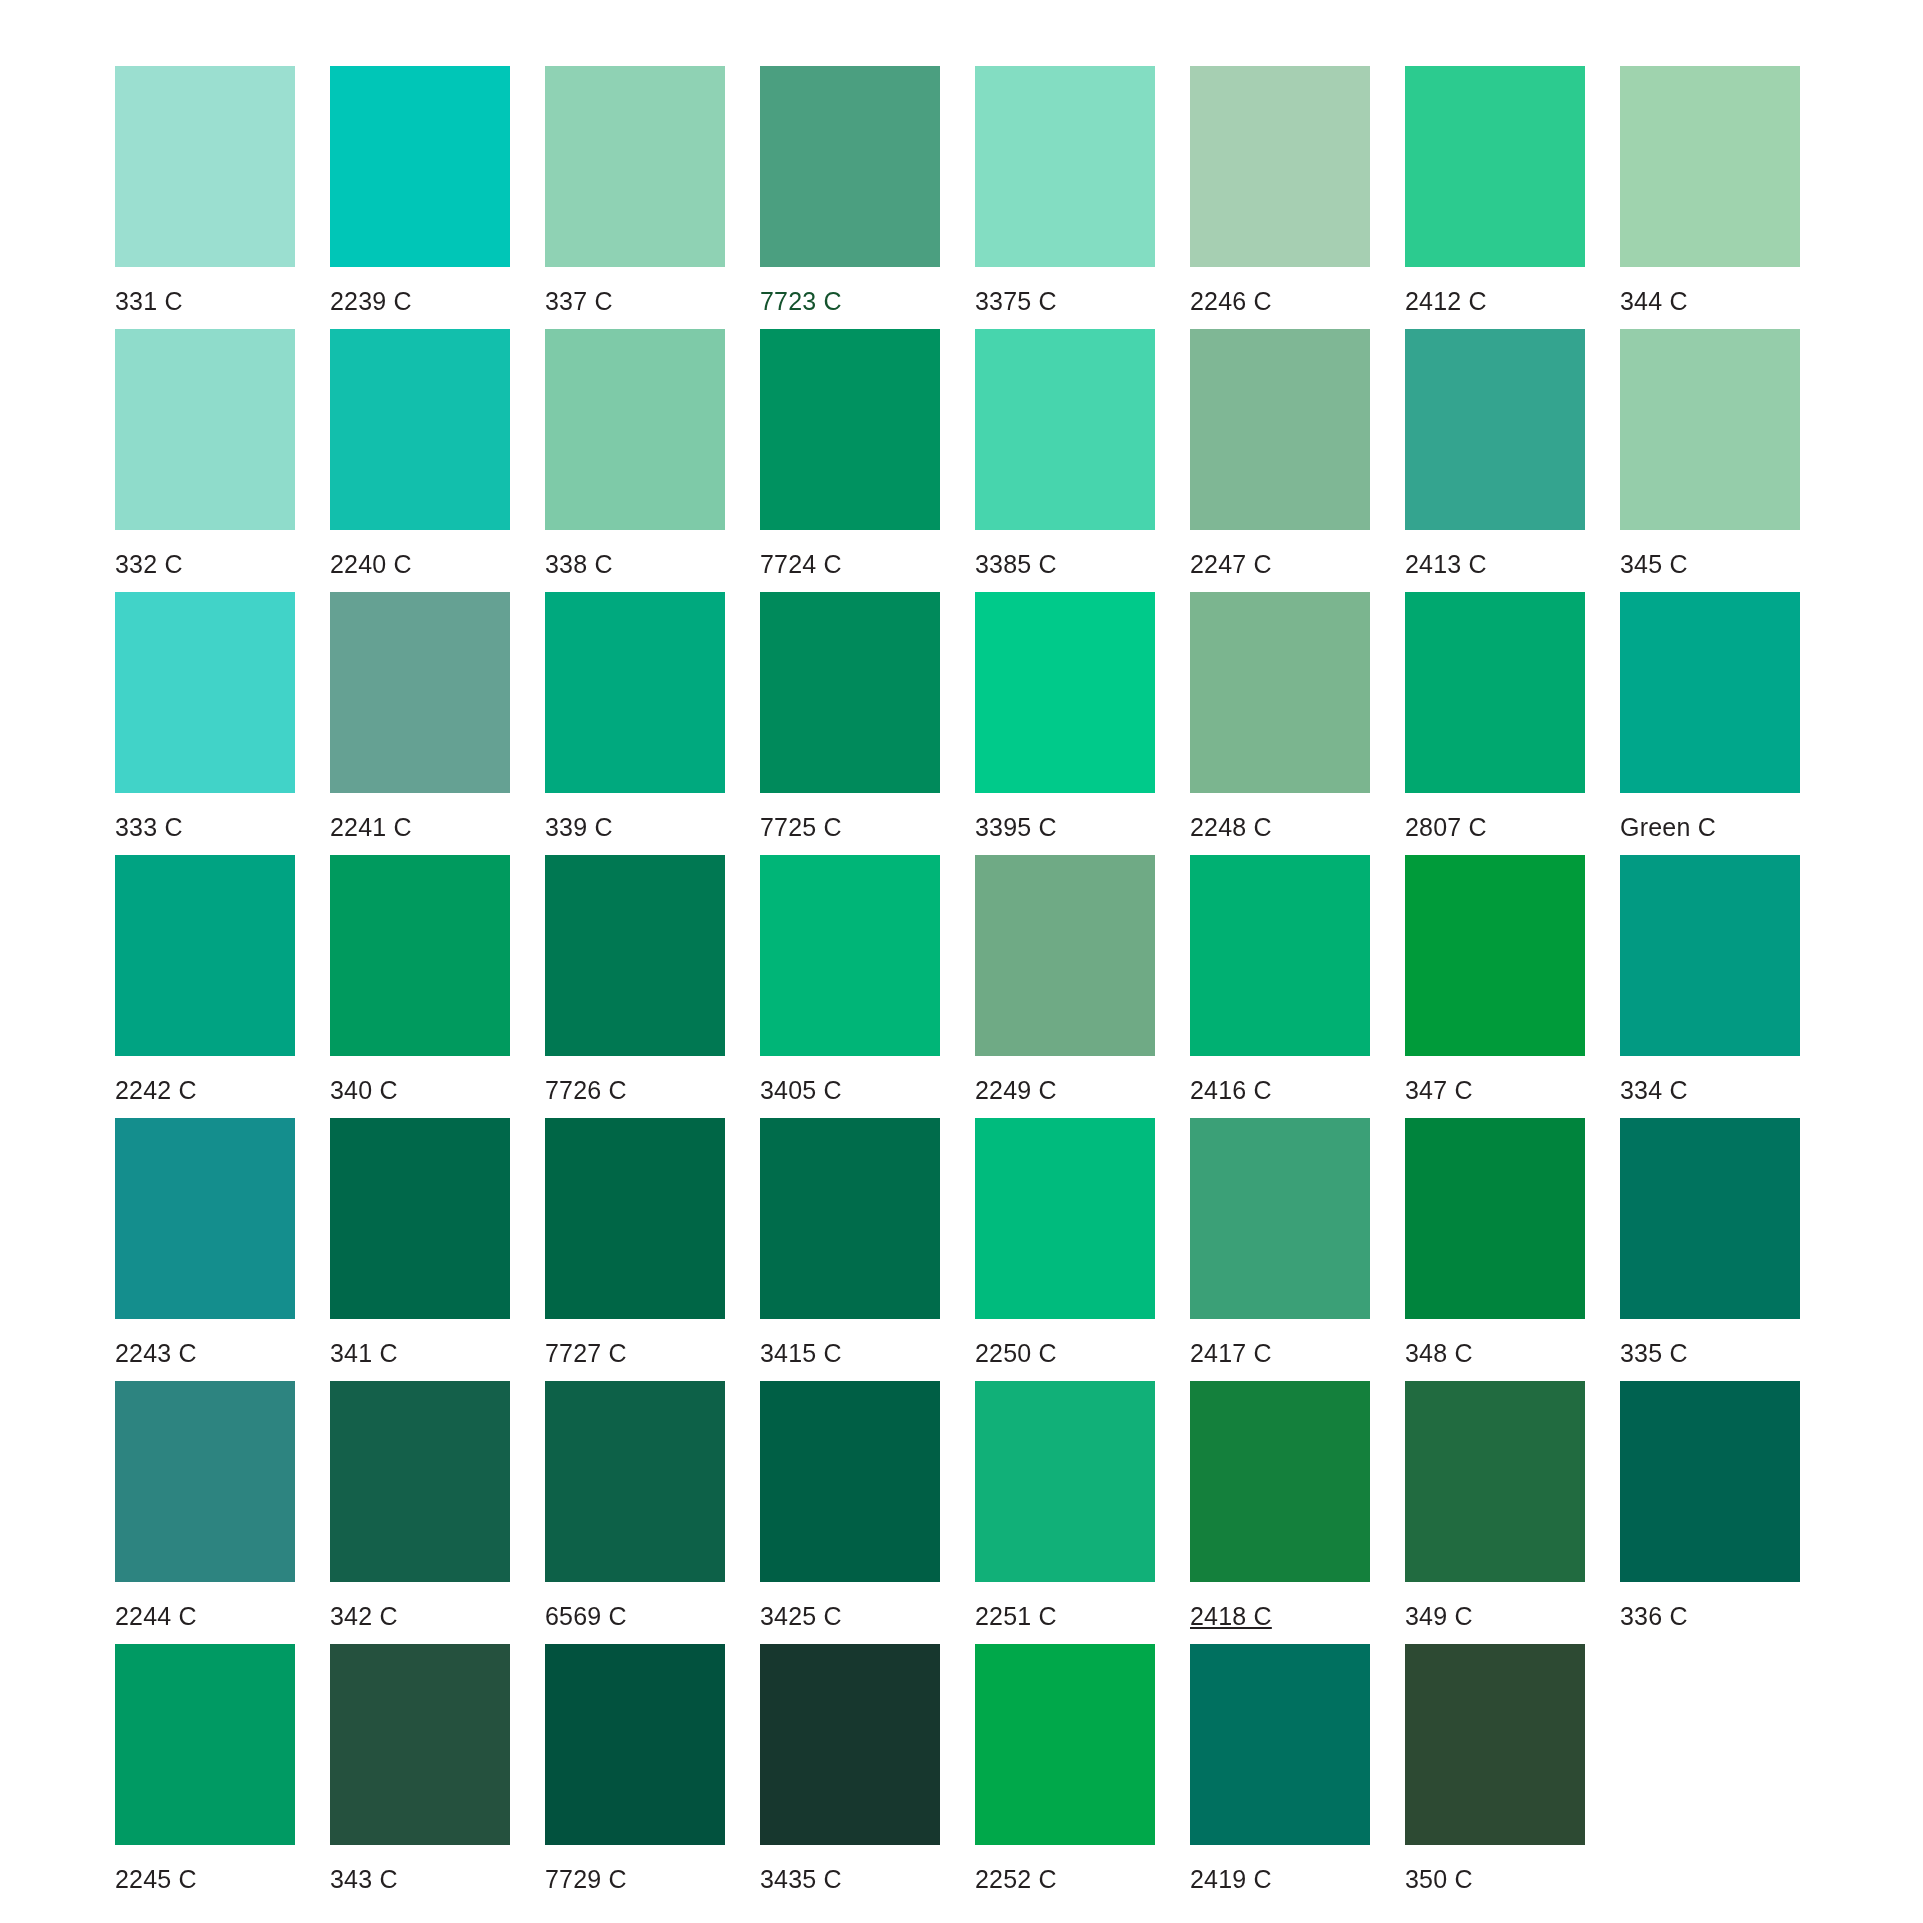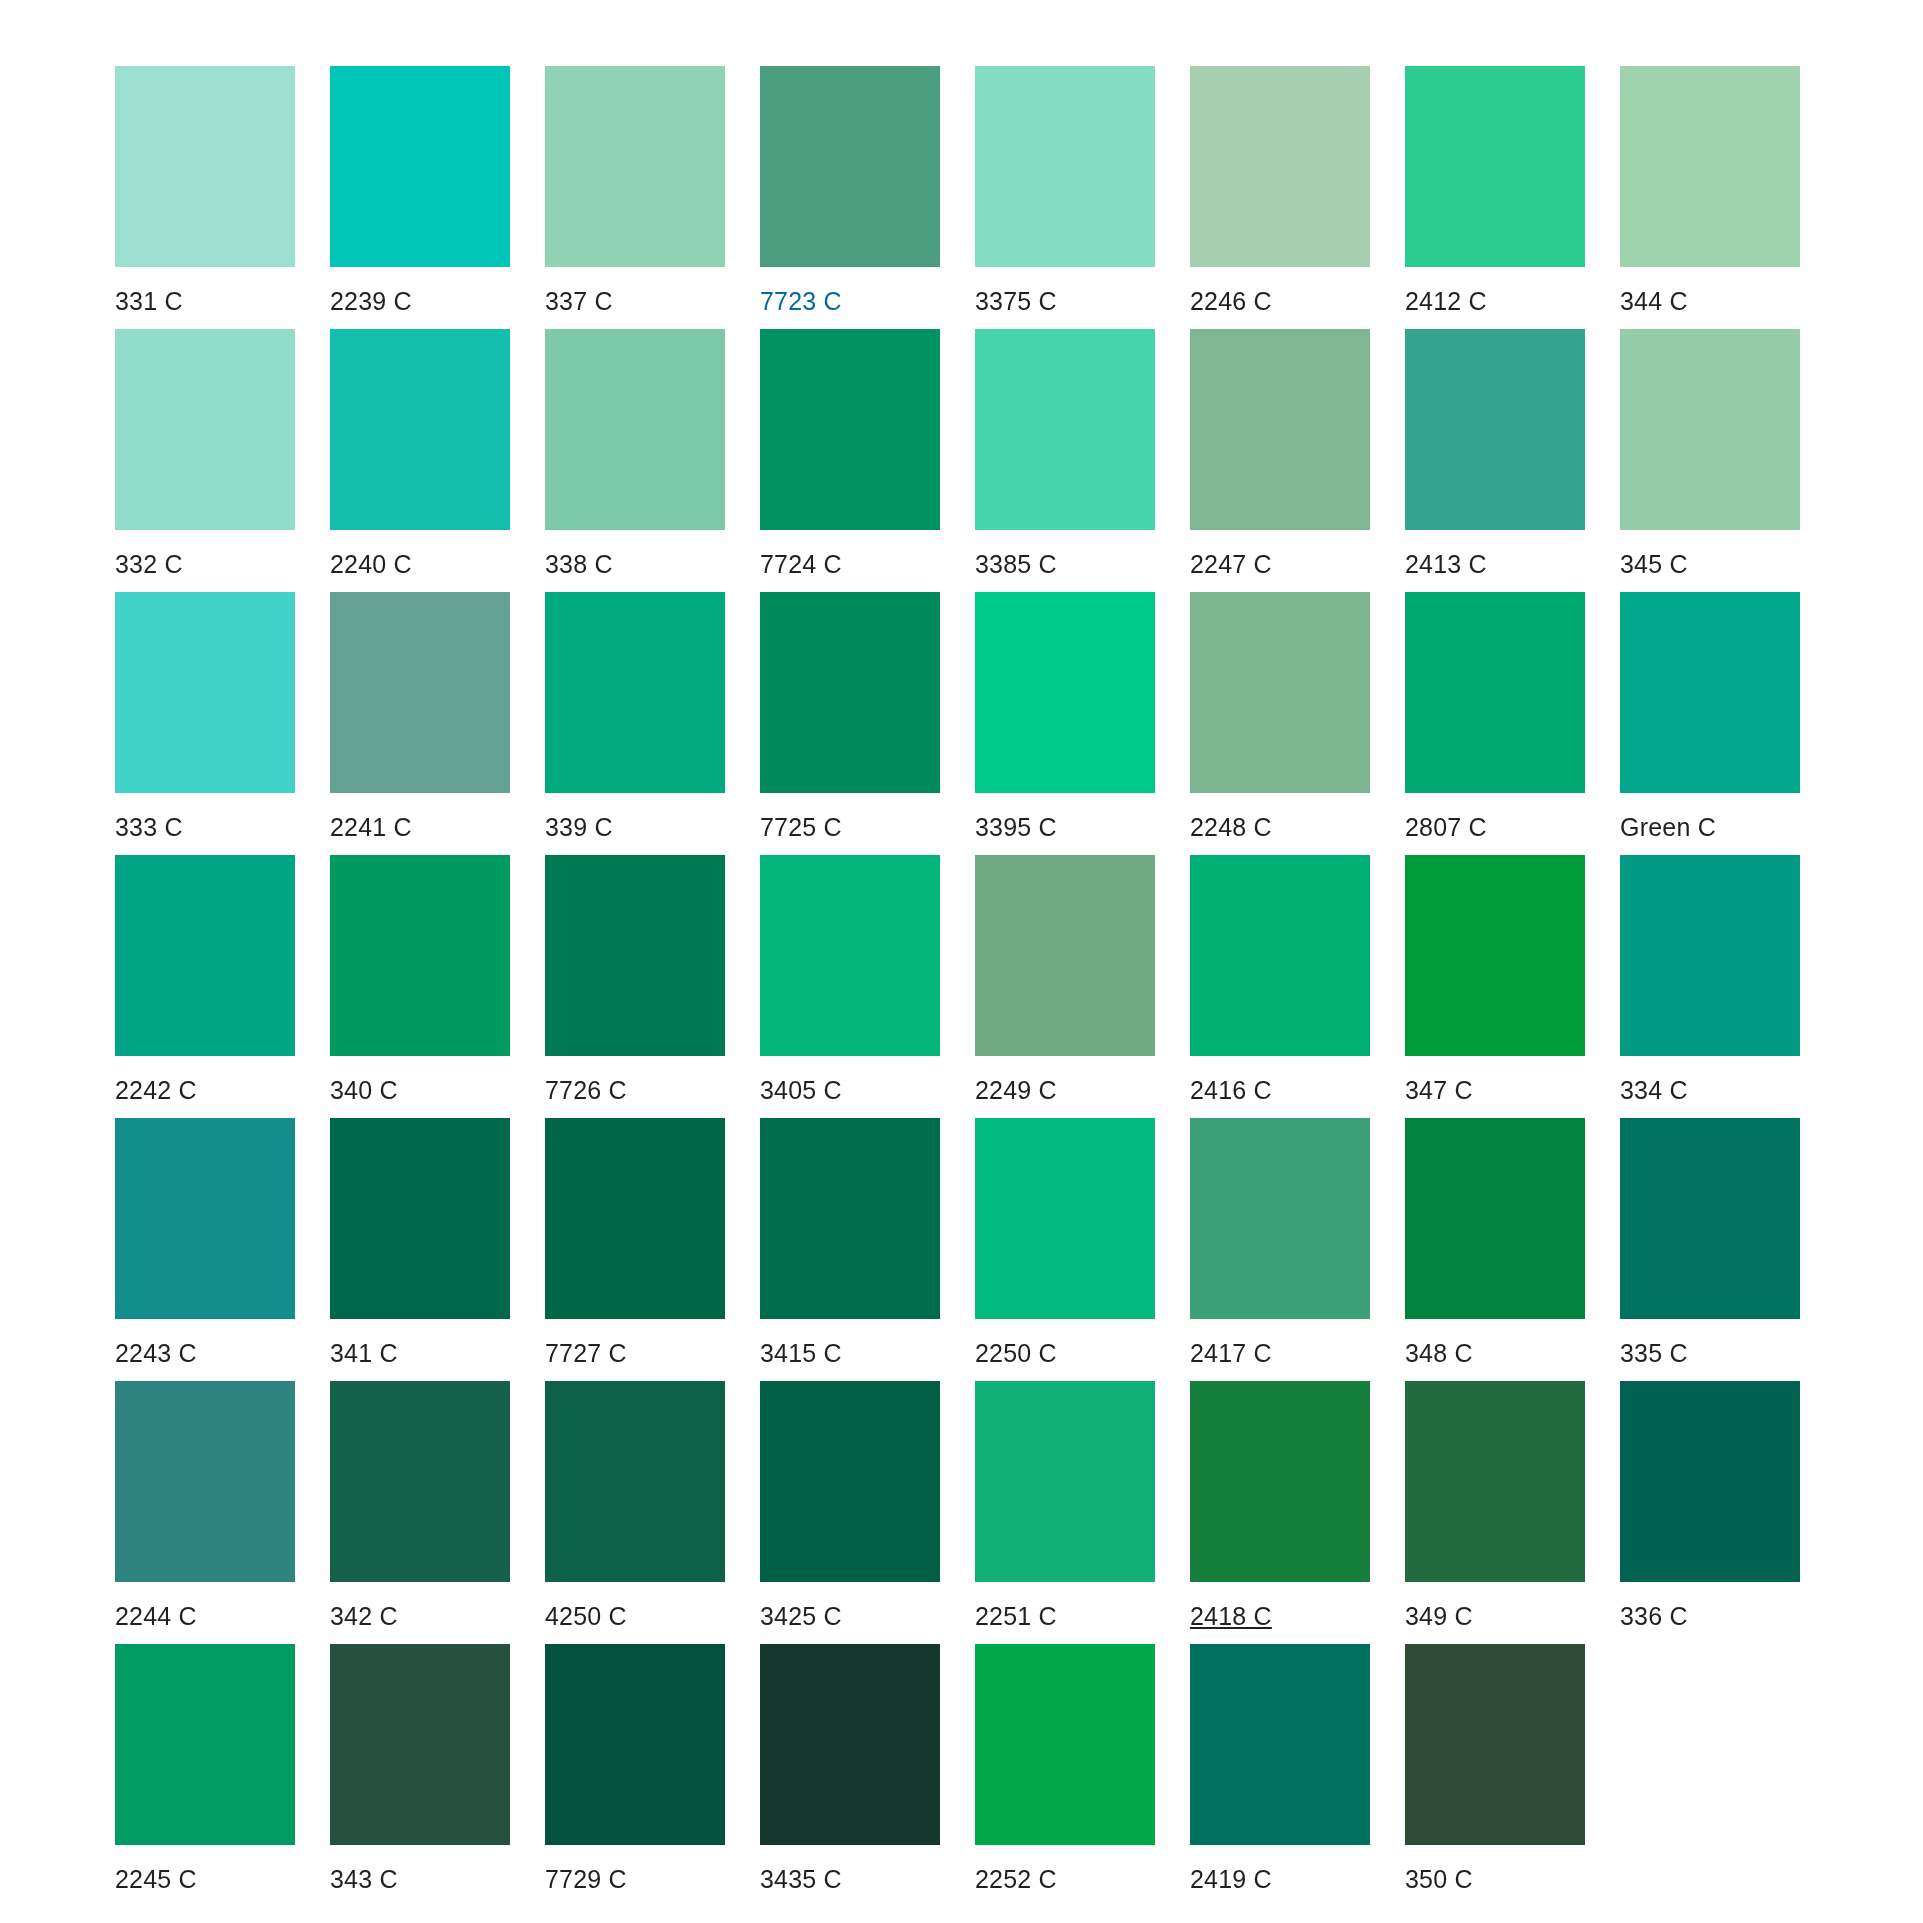--- a/index.html
+++ b/index.html
@@ -73,21 +73,21 @@
       <div class="swatch-cell">
         <div class="swatch-chip" style="background-color: rgb(0, 198, 183);"></div>
         <span class="swatch-label" style="color: rgb(35, 31, 32);">2239 C</span>
       </div>
       <div class="swatch-cell">
         <div class="swatch-chip" style="background-color: rgb(143, 210, 180);"></div>
         <span class="swatch-label" style="color: rgb(35, 31, 32);">337 C</span>
       </div>
       <div class="swatch-cell">
         <div class="swatch-chip" style="background-color: rgb(75, 159, 128);"></div>
-        <span class="swatch-label" style="color: #0369a1;">7723 C</span>
+        <span class="swatch-label" style="color: #14532d;">7723 C</span>
       </div>
       <div class="swatch-cell">
         <div class="swatch-chip" style="background-color: rgb(131, 221, 194);"></div>
         <span class="swatch-label" style="color: rgb(35, 31, 32);">3375 C</span>
       </div>
       <div class="swatch-cell">
         <div class="swatch-chip" style="background-color: rgb(166, 207, 178);"></div>
         <span class="swatch-label" style="color: rgb(35, 31, 32);">2246 C</span>
       </div>
       <div class="swatch-cell">
@@ -229,21 +229,21 @@
       <div class="swatch-cell">
         <div class="swatch-chip" style="background-color: rgb(45, 132, 128);"></div>
         <span class="swatch-label" style="color: rgb(35, 31, 32);">2244 C</span>
       </div>
       <div class="swatch-cell">
         <div class="swatch-chip" style="background-color: rgb(20, 96, 74);"></div>
         <span class="swatch-label" style="color: rgb(35, 31, 32);">342 C</span>
       </div>
       <div class="swatch-cell">
         <div class="swatch-chip" style="background-color: rgb(13, 97, 72);"></div>
-        <span class="swatch-label" style="color: rgb(35, 31, 32);">4250 C</span>
+        <span class="swatch-label" style="color: rgb(35, 31, 32);">6569 C</span>
       </div>
       <div class="swatch-cell">
         <div class="swatch-chip" style="background-color: rgb(0, 95, 69);"></div>
         <span class="swatch-label" style="color: rgb(35, 31, 32);">3425 C</span>
       </div>
       <div class="swatch-cell">
         <div class="swatch-chip" style="background-color: rgb(17, 176, 120);"></div>
         <span class="swatch-label" style="color: rgb(35, 31, 32);">2251 C</span>
       </div>
       <div class="swatch-cell">

